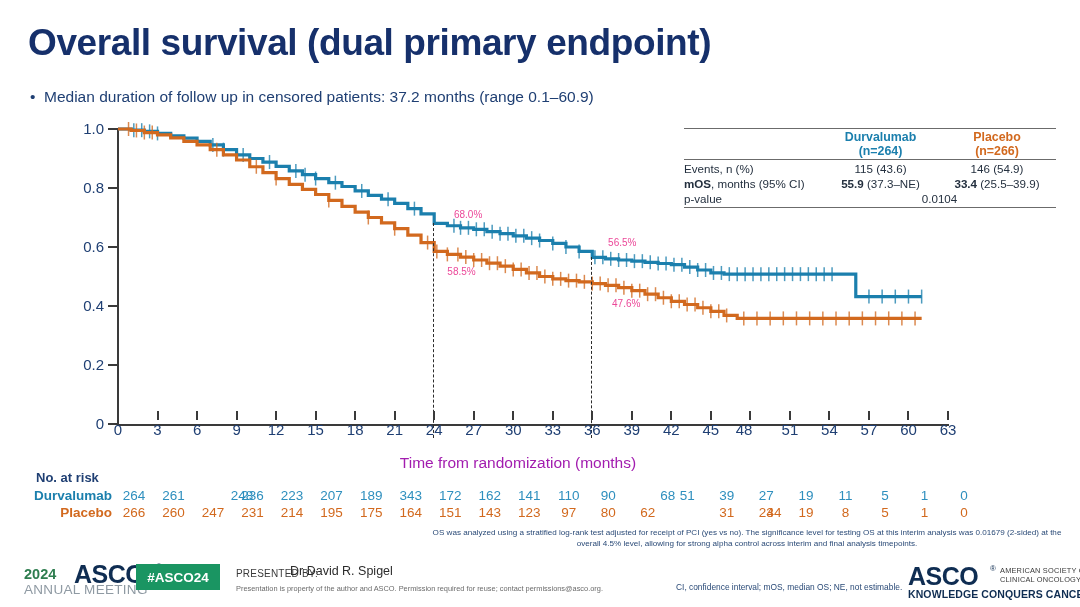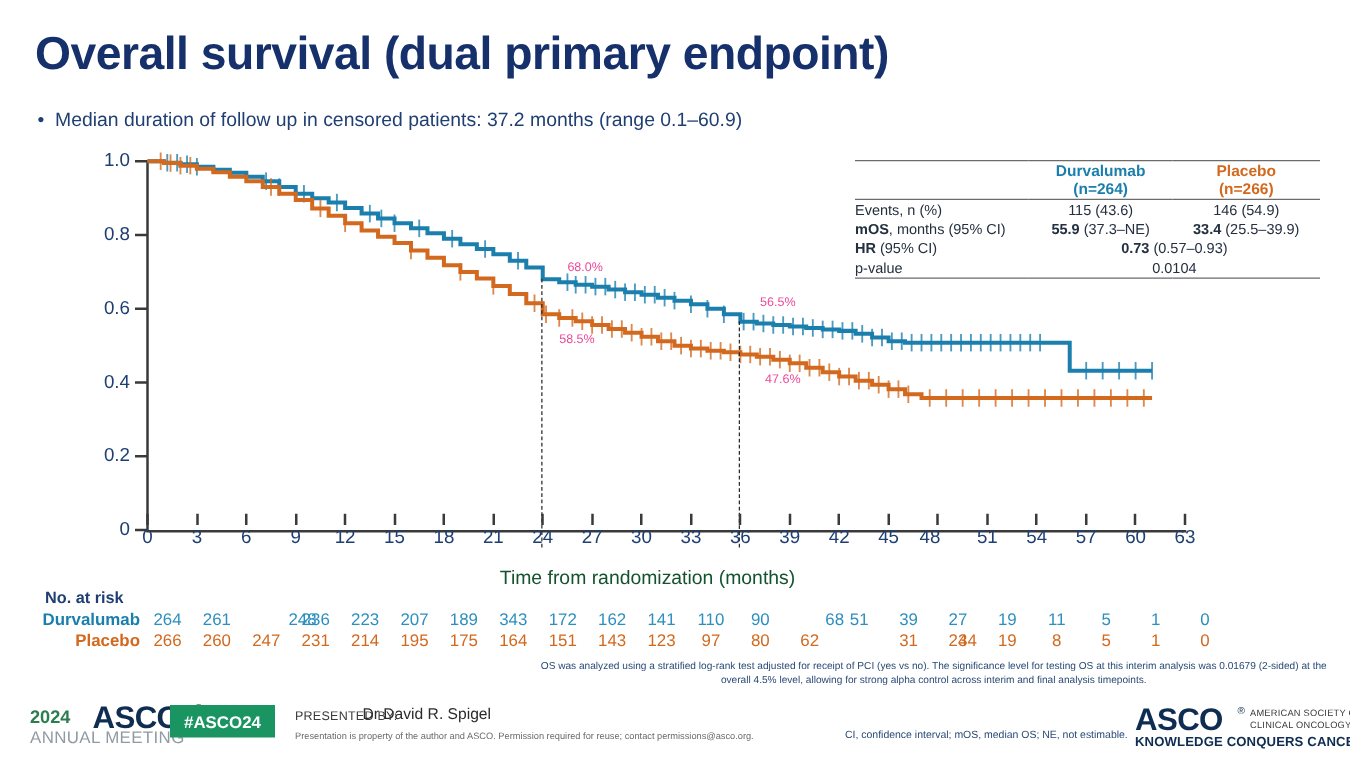--- a/index.html
+++ b/index.html
@@ -40,21 +40,21 @@
   #ylabels-wrap{position:absolute;left:62px;top:14px;width:56px;height:296px;}
 
   #xticks{position:absolute;left:118px;top:429px;width:830px;height:0;}
   .xtick{position:absolute;top:-18px;width:2px;height:9px;background:#3a3a3a;}
   .xlabel{
     position:absolute;top:-8px;font-size:15px;color:#1f3f73;
     transform:translateX(-50%);white-space:nowrap;
   }
   #xtitle{
     position:absolute;left:0;top:454px;width:1080px;text-align:center;
-    font-size:15.5px;color:#14532d;
+    font-size:15.5px;color:#a21caf;
   }
   #xtitle-inner{display:inline-block;margin-left:-44px;}
 
   
   #curves{position:absolute;left:0;top:0;width:830px;height:295px;overflow:visible;}
 
   .pct-ann{
     position:absolute;font-size:10px;color:#ec4899;white-space:nowrap;
   }
 
@@ -387,24 +387,20 @@
       <tr class="st-rule-mid">
         <td class="st-lbl">Events, n (%)</td>
         <td class="st-c1">115 (43.6)</td>
         <td class="st-c2">146 (54.9)</td>
       </tr>
       <tr>
         <td class="st-lbl"><span class="bold">mOS</span><span>, months (95% CI)</span></td>
         <td class="st-c1"><span class="bold">55.9</span><span> (37.3–NE)</span></td>
         <td class="st-c2"><span class="bold">33.4</span><span> (25.5–39.9)</span></td>
       </tr>
-      <tr>
-        <td class="st-lbl"><span class="bold">HR</span><span> (95% CI)</span></td>
-        <td class="st-span" colspan="2"><span class="bold">0.73</span><span> (0.57–0.93)</span></td>
-      </tr>
       <tr class="st-rule-bot">
         <td class="st-lbl">p-value</td>
         <td class="st-span" colspan="2">0.0104</td>
       </tr>
     </tbody>
       </table>
   </div>
 
   <div id="risk">
     <div id="risk-title">No. at risk</div>

